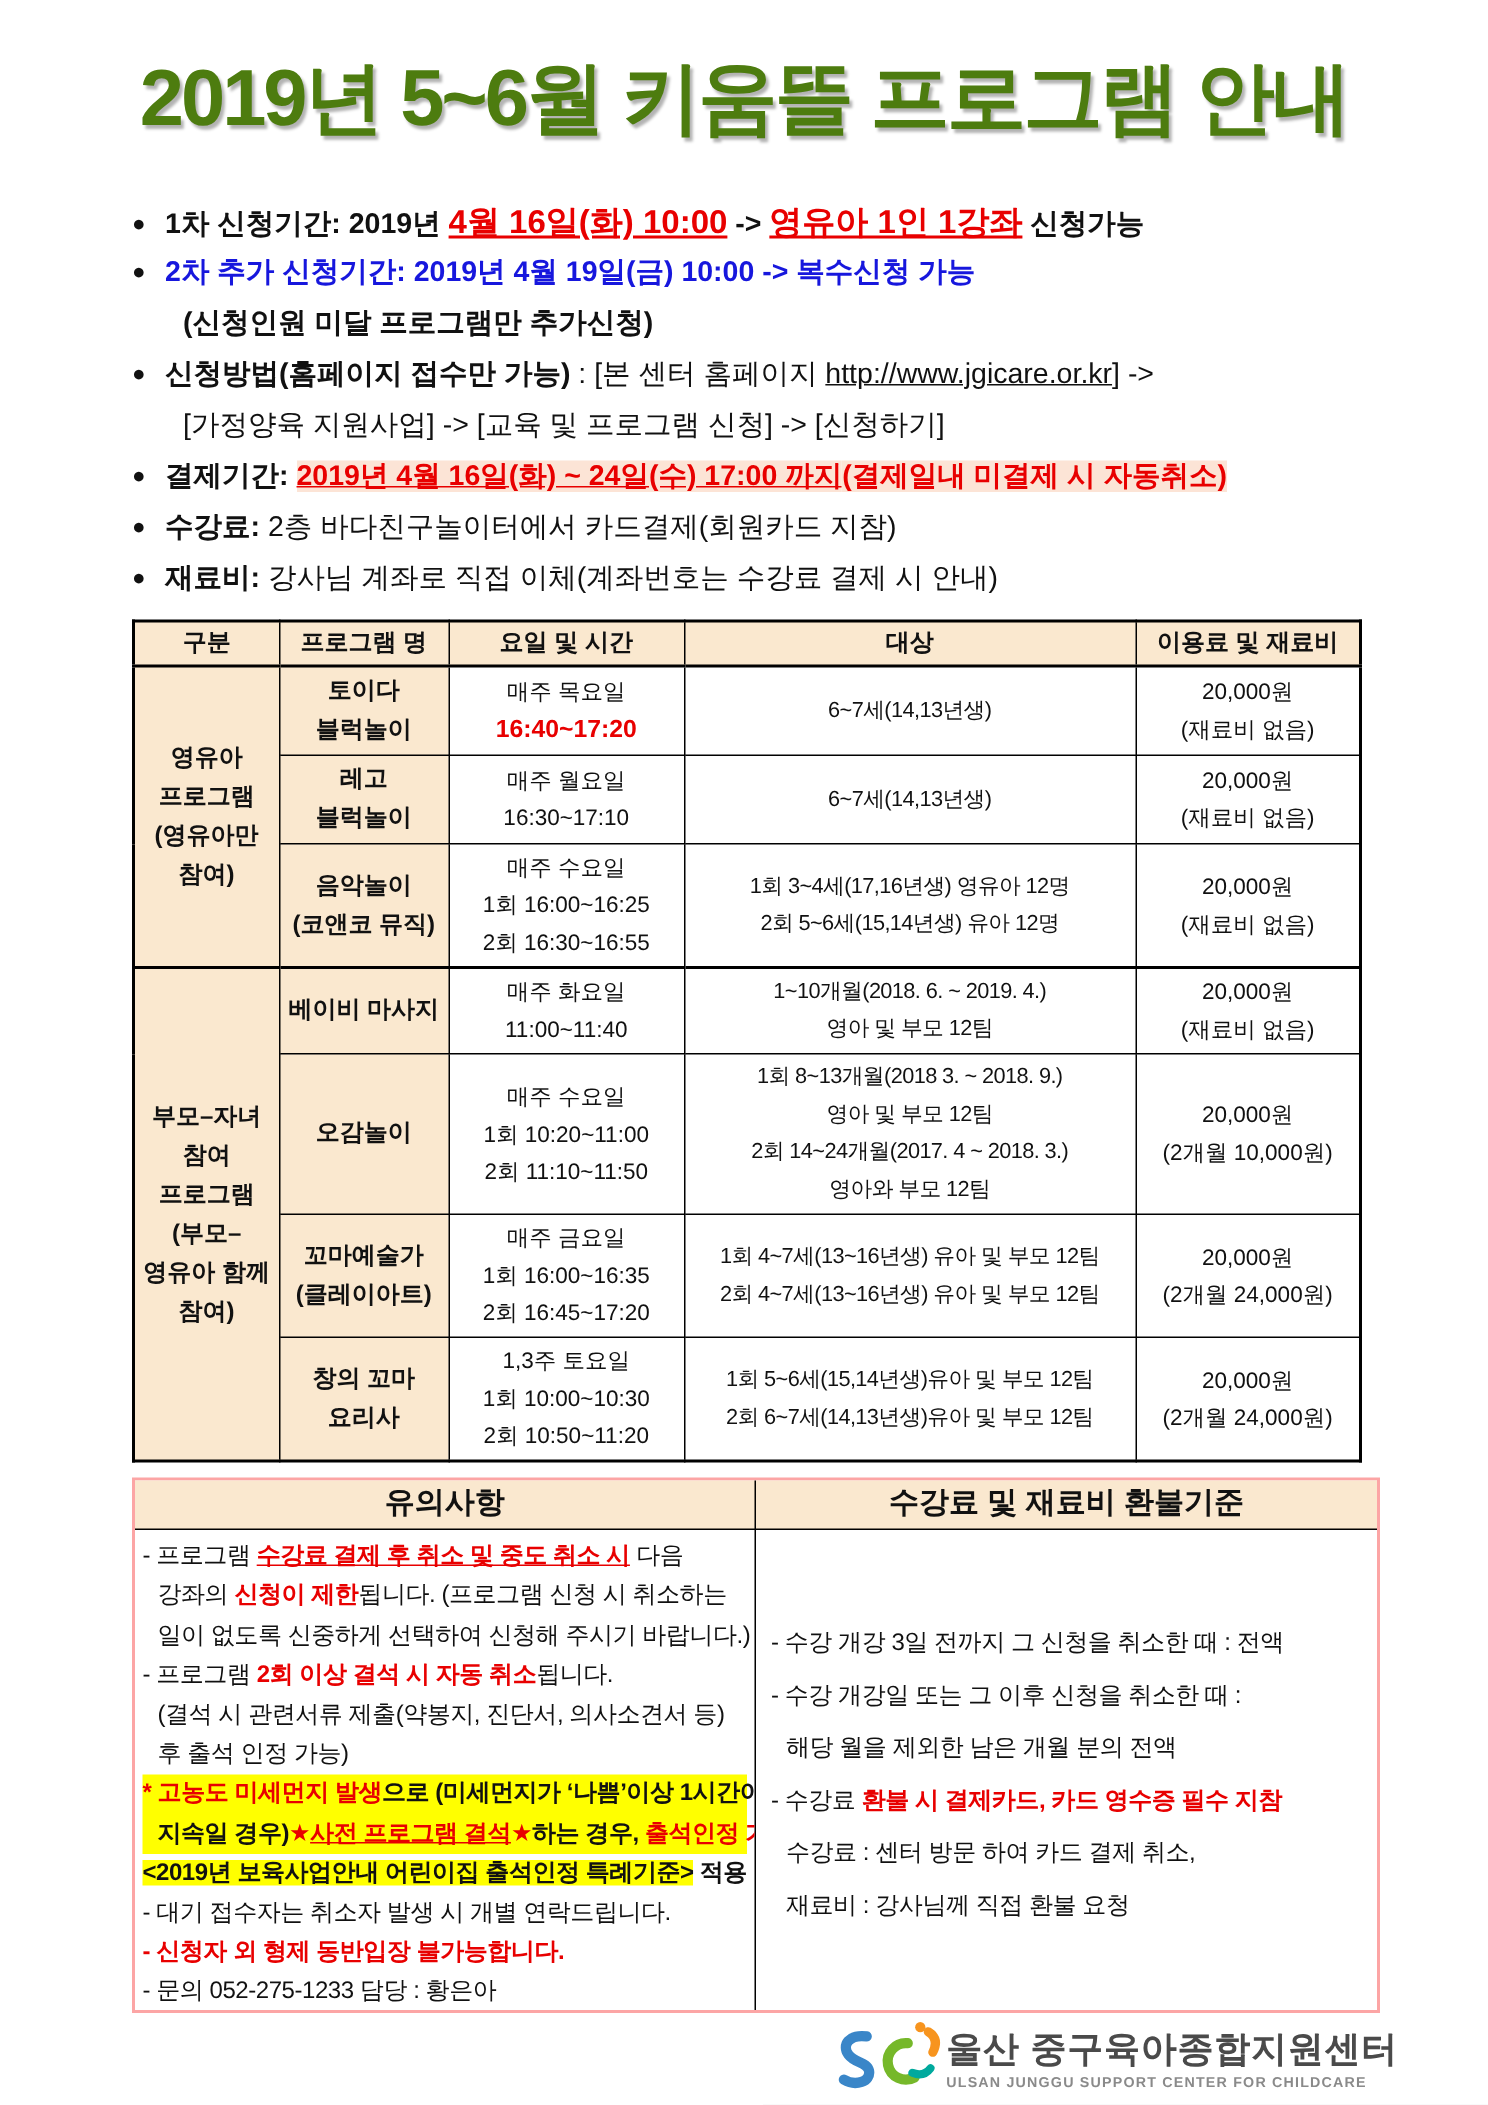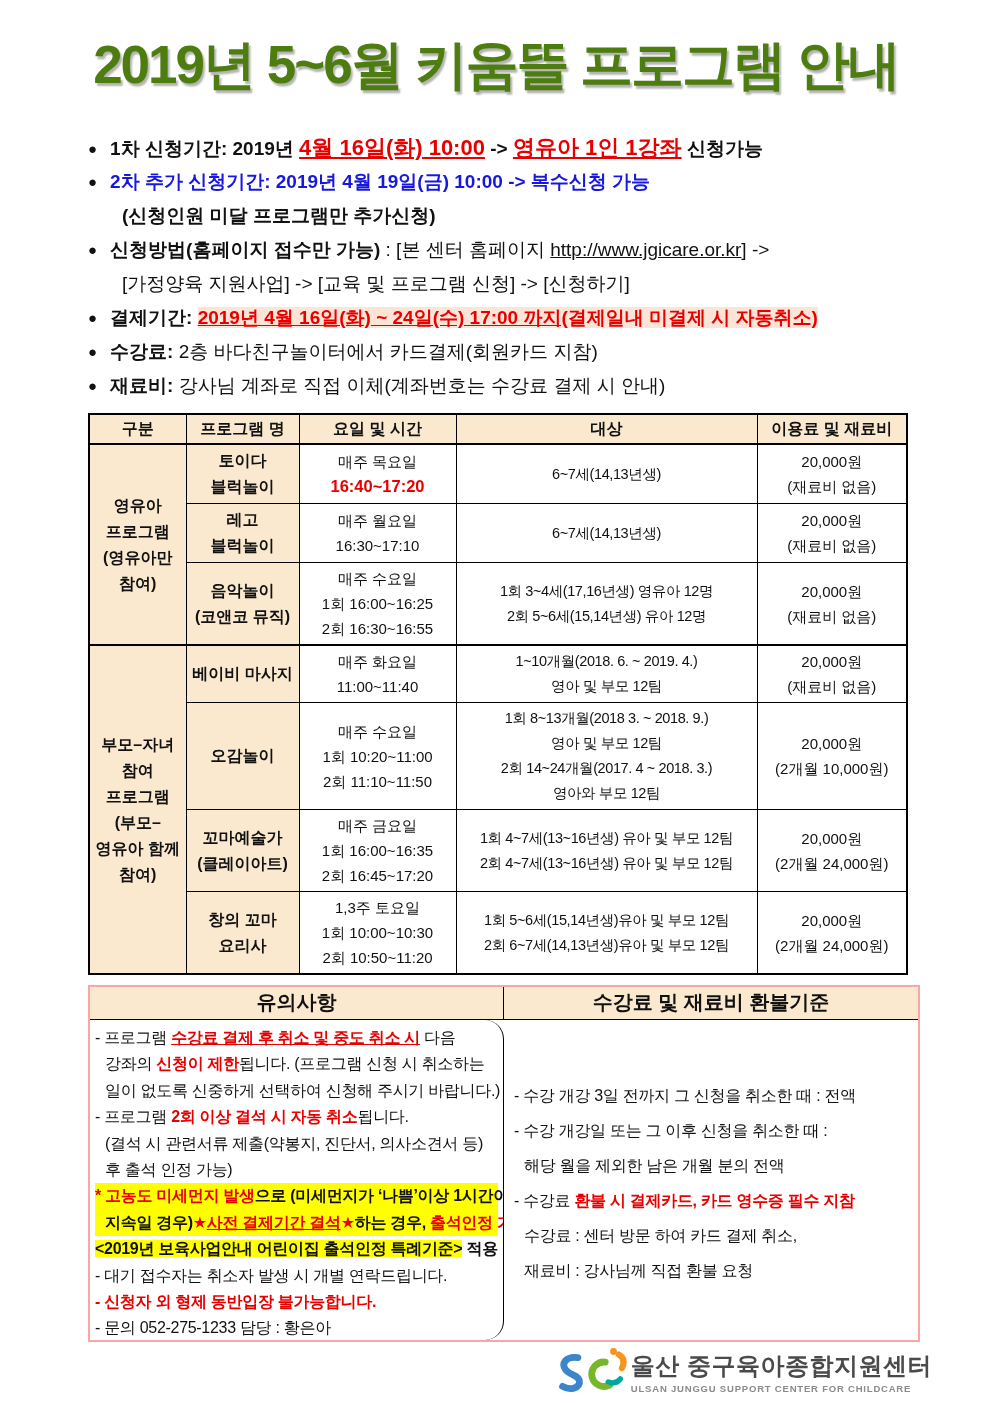--- a/index.html
+++ b/index.html
@@ -38,21 +38,21 @@
   .redtime { color:#e80000; font-weight:700; font-size:16.5px; }
 
   
   .notes { position:absolute; top:985px; left:88px; width:832px; height:357px;
            border:2px solid #fca5a5; display:grid; grid-template-columns:1fr 1fr;
            grid-template-rows:33px 1fr; }
   .nhead { background:#fae8cf; font-weight:700; font-size:20px; text-align:center;
            line-height:31px; border-bottom:1px solid #000; }
   .nhead.lft { border-right:1px solid #000; }
   .nbody { padding:5px 5px 0 5px; font-size:16px; letter-spacing:-0.3px; overflow:hidden; }
-  .nbody.lft { border-right:1px solid #000;border-radius:19px; }
+  .nbody.lft { border-right:1px solid #000; }
   .nbody.lft .line { line-height:26.4px; white-space:nowrap; }
   .nbody.rgt { display:flex; flex-direction:column; justify-content:center; padding-left:10px; }
   .nbody.rgt .line { line-height:35px; white-space:nowrap; }
   .line.ind1 { padding-left:10px; }
   .line.hly-line { background:#ffff00; }
 
   
   .footer { position:absolute; top:1346px; right:60px; display:flex; align-items:center; }
   .orgtxt { display:flex; flex-direction:column; }
   .org-ko { font-size:24px; color:#4a4a4a; letter-spacing:0.5px; font-weight:600; }
@@ -243,21 +243,21 @@
     <div class="nhead lft">유의사항</div>
     <div class="nhead">수강료 및 재료비 환불기준</div>
     <div class="nbody lft">
         <div class="line"><span>- 프로그램 </span><span class="b red un">수강료 결제 후 취소 및 중도 취소 시</span><span> 다음</span></div>
         <div class="line ind1"><span>강좌의 </span><span class="b red">신청이 제한</span><span>됩니다. (프로그램 신청 시 취소하는</span></div>
         <div class="line ind1"><span>일이 없도록 신중하게 선택하여 신청해 주시기 바랍니다.)</span></div>
         <div class="line"><span>- 프로그램 </span><span class="b red">2회 이상 결석 시 자동 취소</span><span>됩니다.</span></div>
         <div class="line ind1"><span>(결석 시 관련서류 제출(약봉지, 진단서, 의사소견서 등)</span></div>
         <div class="line ind1"><span>후 출석 인정 가능)</span></div>
         <div class="line hly-line"><span class="b red">* 고농도 미세먼지 발생</span><span class="b">으로 (미세먼지가 ‘나쁨’이상 1시간이상</span></div>
-        <div class="line hly-line ind1"><span class="b">지속일 경우)</span><span class="b red">★</span><span class="b red un">사전 결제기간 결석</span><span class="b red">★</span><span class="b">하는 경우, </span><span class="b red">출석인정 가능</span></div>
+        <div class="line hly-line ind1"><span class="b">지속일 경우)</span><span class="b red">★</span><span class="b red un">사전 프로그램 결석</span><span class="b red">★</span><span class="b">하는 경우, </span><span class="b red">출석인정 가능</span></div>
         <div class="line"><span class="b hly">&lt;2019년 보육사업안내 어린이집 출석인정 특례기준&gt;</span><span class="b"> 적용</span></div>
         <div class="line"><span>- 대기 접수자는 취소자 발생 시 개별 연락드립니다.</span></div>
         <div class="line"><span class="b red">- 신청자 외 형제 동반입장 불가능합니다.</span></div>
         <div class="line"><span>- 문의 052-275-1233 담당 : 황은아</span></div>
       </div>
     <div class="nbody rgt">
         <div class="line"><span>- 수강 개강 3일 전까지 그 신청을 취소한 때 : 전액</span></div>
         <div class="line"><span>- 수강 개강일 또는 그 이후 신청을 취소한 때 :</span></div>
         <div class="line ind1"><span>해당 월을 제외한 남은 개월 분의 전액</span></div>
         <div class="line"><span>- 수강료 </span><span class="b red">환불 시 결제카드, 카드 영수증 필수 지참</span></div>

